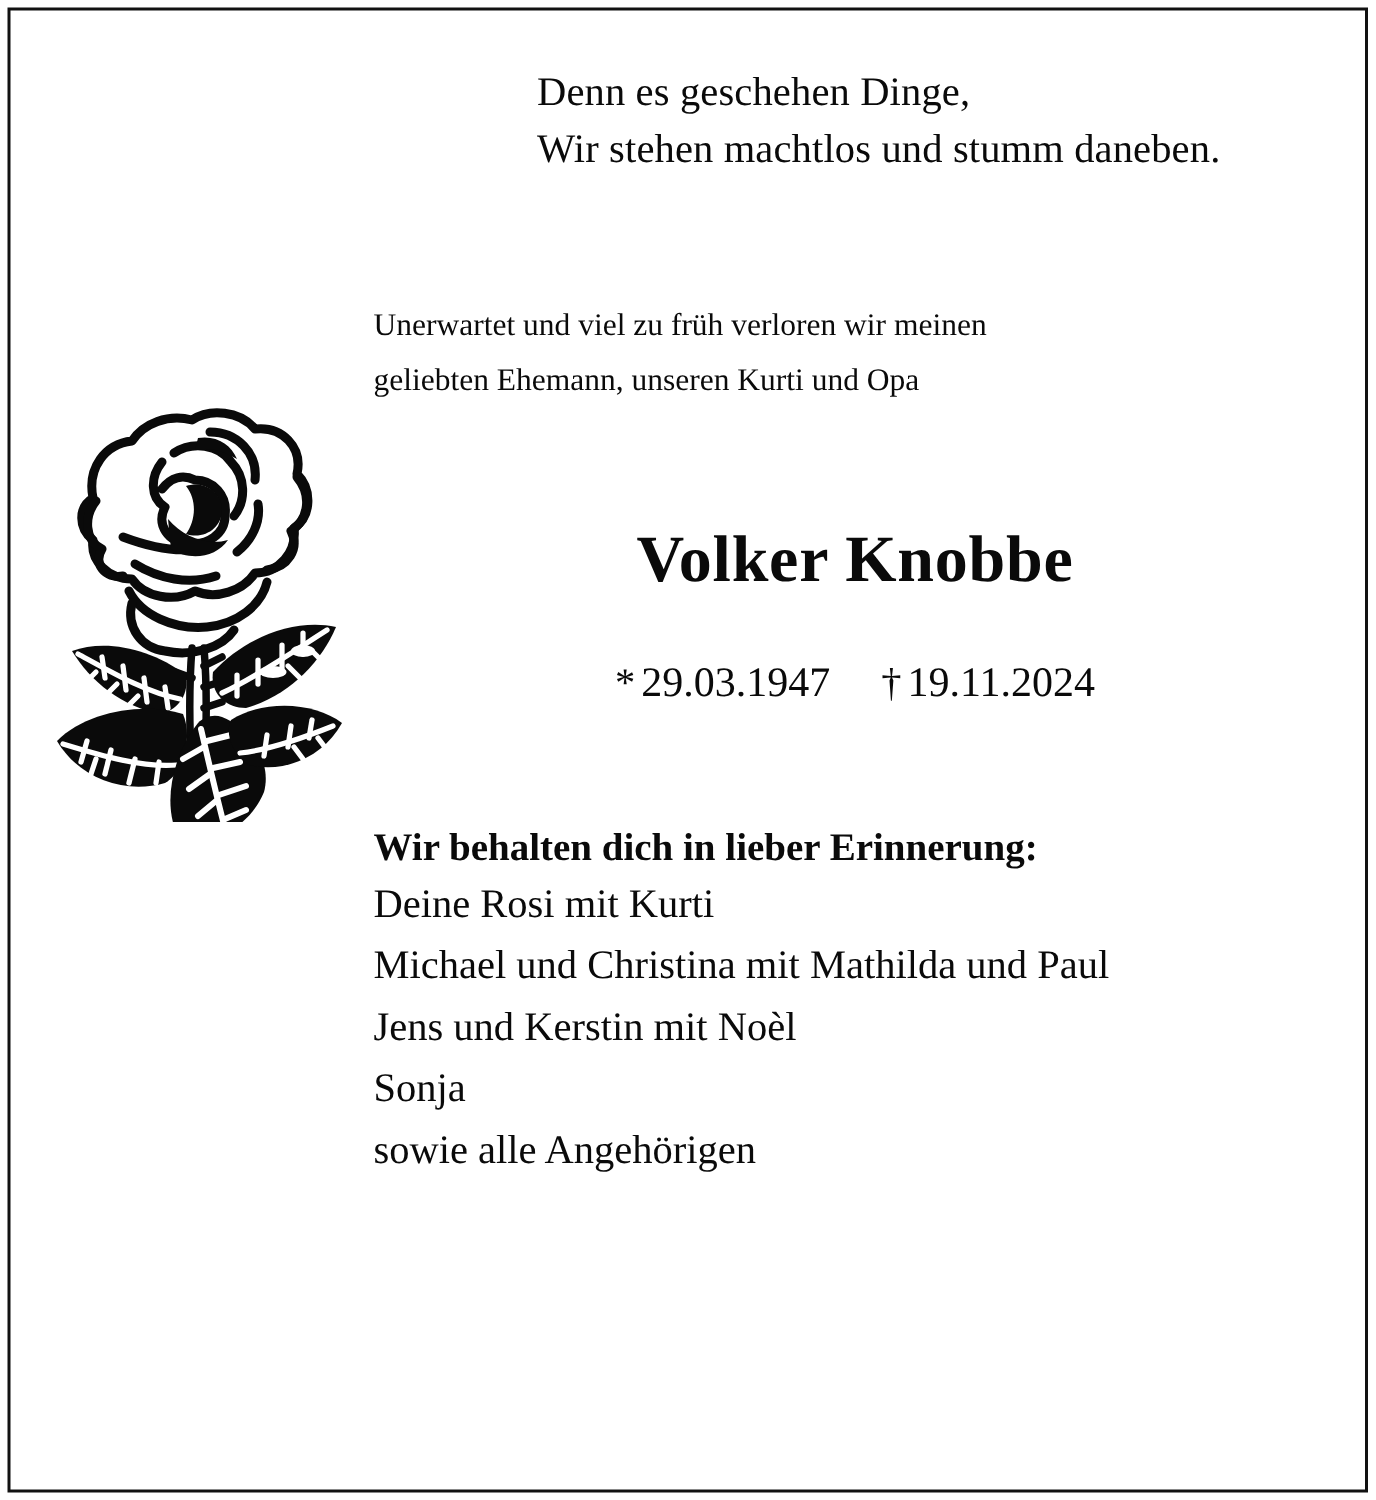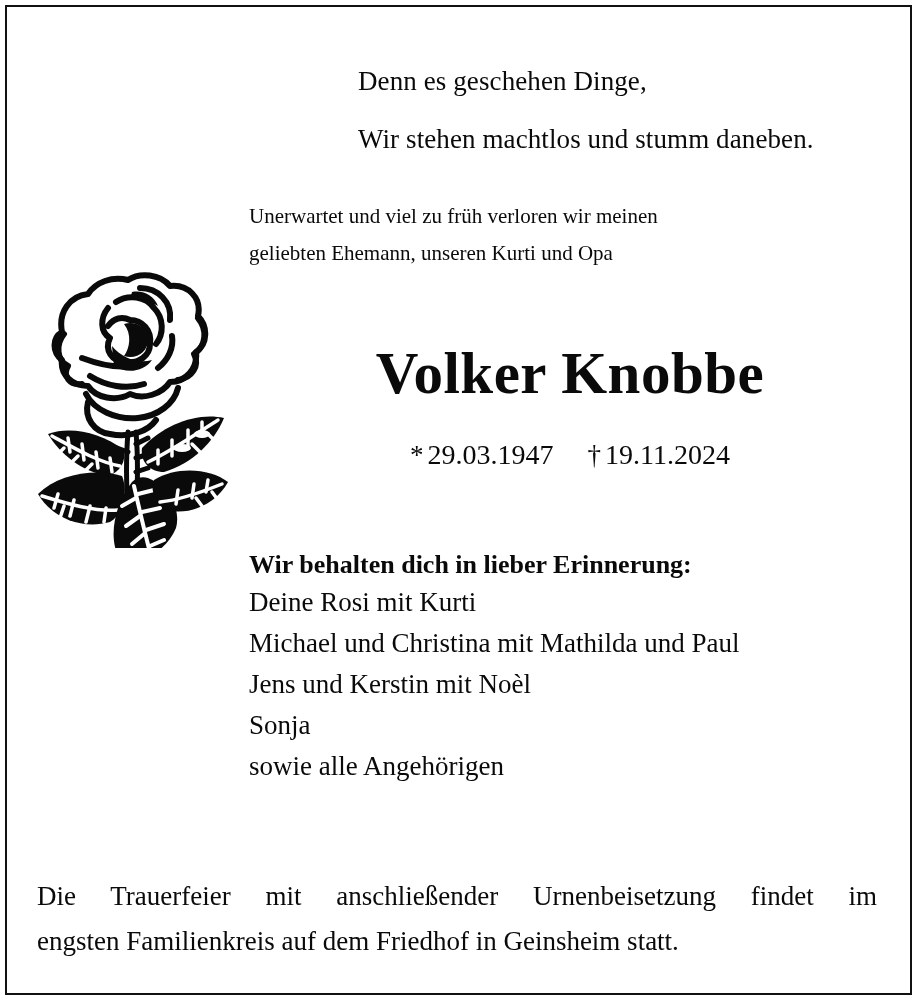--- a/index.html
+++ b/index.html
@@ -33,21 +33,20 @@
     position: absolute;
     left: 358px;
     top: 42px;
     width: 540px;
   }
   .poem-line {
     font-size: 27px;
     line-height: 38px;
     white-space: nowrap;
     letter-spacing: 0.1px;
-    margin-top: 20px;
   }
 
   
   .intro {
     position: absolute;
     left: 249px;
     top: 198px;
     width: 650px;
   }
   .intro-line {
@@ -68,21 +67,21 @@
 
   
   .name-block {
     position: absolute;
     left: 250px;
     top: 336px;
     width: 640px;
     text-align: center;
   }
   .deceased-name {
-    font-size: 59px;
+    font-size: 44px;
     font-weight: bold;
     line-height: 74px;
     letter-spacing: 0.5px;
   }
   .dates {
     margin-top: 28px;
     font-size: 28px;
     line-height: 34px;
     white-space: nowrap;
   }
@@ -277,18 +276,14 @@
 
   <div class="mourners">
     <div class="mourners-heading">Wir behalten dich in lieber Erinnerung:</div>
     <div class="mourner-line">Deine Rosi mit Kurti</div>
     <div class="mourner-line">Michael und Christina mit Mathilda und Paul</div>
     <div class="mourner-line">Jens und Kerstin mit Noèl</div>
     <div class="mourner-line">Sonja</div>
     <div class="mourner-line">sowie alle Angehörigen</div>
   </div>
 
-  <div class="closing">
-    <span class="l1">Die Trauerfeier mit anschließender Urnenbeisetzung findet im</span>
-    <span class="l2">engsten Familienkreis auf dem Friedhof in Geinsheim statt.</span>
-  </div>
 
 </div>
 
 </body></html>

